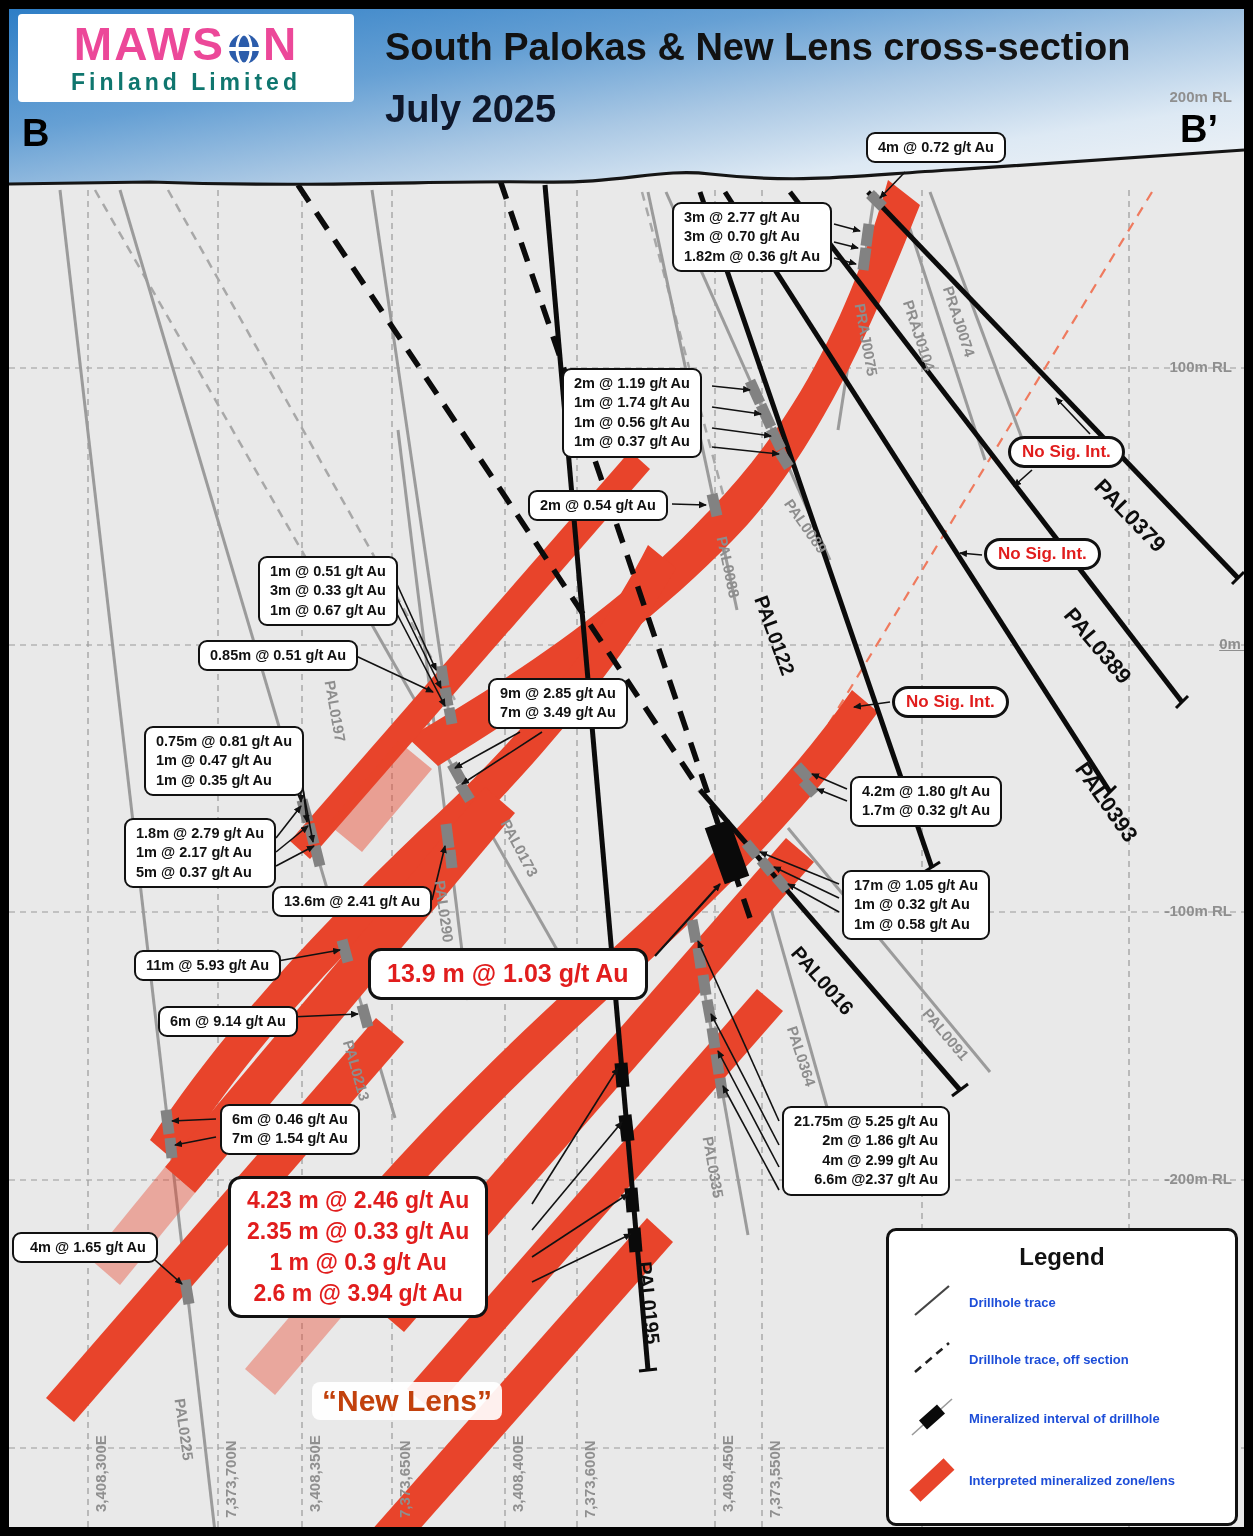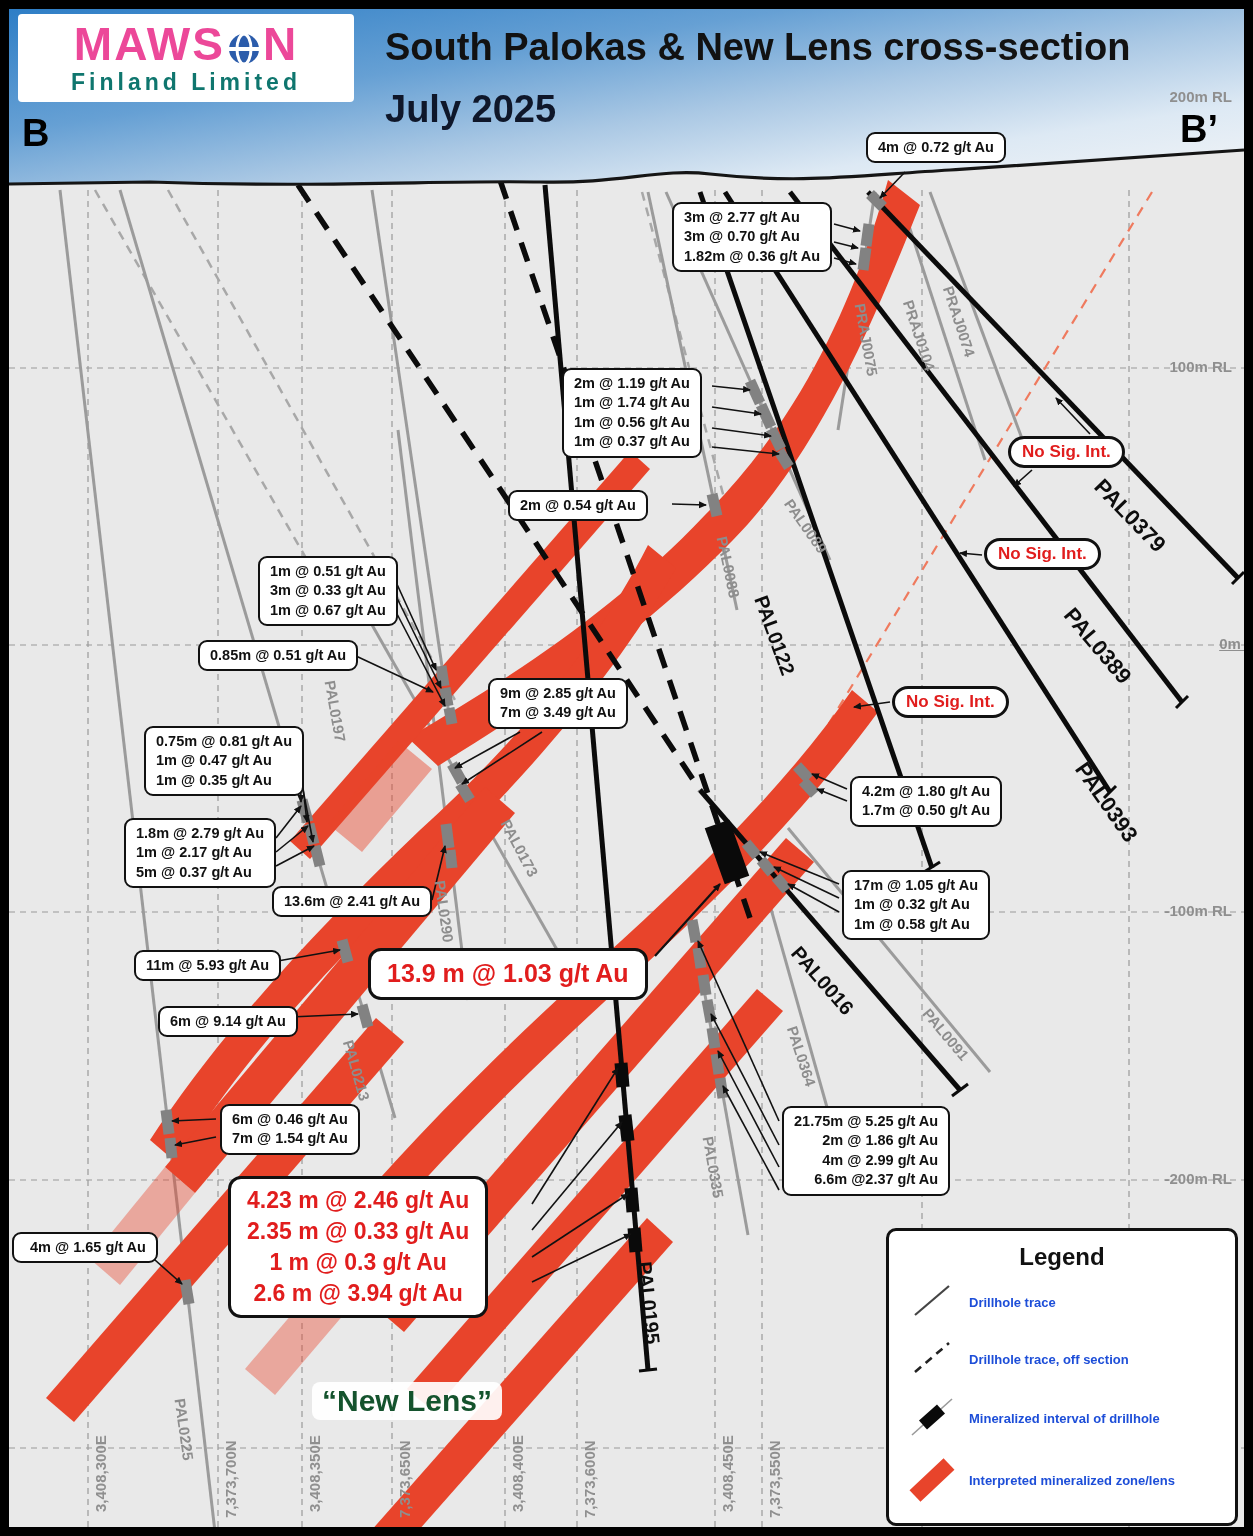--- a/index.html
+++ b/index.html
@@ -33,21 +33,21 @@
 
   .co { position:absolute; background:#fff; border:2.2px solid #111; border-radius:9px;
         padding:4px 10px; font-size:14.5px; font-weight:600; color:#111; line-height:1.34;
         white-space:nowrap; z-index:6; }
   .co.ta-r { text-align:right; }
   .co-red { position:absolute; background:#fff; border:3.5px solid #111; border-radius:13px;
         padding:6px 16px; font-size:23px; font-weight:800; color:#e11d1d; line-height:1.35;
         white-space:nowrap; text-align:center; z-index:7; }
   .nosig { position:absolute; background:#fff; border:3px solid #111; border-radius:17px;
         padding:3px 11px; font-size:17px; font-weight:800; color:#e11d1d; white-space:nowrap; z-index:7; }
-  .newlens { position:absolute; font-size:30px; font-weight:800; color:#14532d;
+  .newlens { position:absolute; font-size:30px; font-weight:800; color:#c2410c;
         background:rgba(255,255,255,.92); border-radius:8px; padding:2px 10px; z-index:6; }
 
   .legend { position:absolute; left:886px; top:1228px; width:352px; height:298px; background:#fff;
         border:3.5px solid #111; border-radius:10px; z-index:8; padding:12px 20px 10px 20px; }
   .legend-title { text-align:center; font-size:24px; font-weight:800; color:#111; margin-bottom:10px; }
   .legend-item { display:flex; align-items:center; gap:14px; margin-bottom:13px; }
   .legend-item .txt { font-size:13px; font-weight:700; color:#1d4ed8; line-height:1.18; }
 </style>
 </head>
 <body>
@@ -305,21 +305,21 @@
       <div>3m @ 2.77 g/t Au</div>
       <div>3m @ 0.70 g/t Au</div>
       <div>1.82m @ 0.36 g/t Au</div>
     </div>
     <div class="co" style="left:562px; top:368px;">
       <div>2m @ 1.19 g/t Au</div>
       <div>1m @ 1.74 g/t Au</div>
       <div>1m @ 0.56 g/t Au</div>
       <div>1m @ 0.37 g/t Au</div>
     </div>
-    <div class="co" style="left:508px; top:490px;">
+    <div class="co" style="left:528px; top:490px;">
       <div>2m @ 0.54 g/t Au</div>
     </div>
     <div class="co" style="left:258px; top:556px;">
       <div>1m @ 0.51 g/t Au</div>
       <div>3m @ 0.33 g/t Au</div>
       <div>1m @ 0.67 g/t Au</div>
     </div>
     <div class="co" style="left:198px; top:640px;">
       <div>0.85m @ 0.51 g/t Au</div>
     </div>
@@ -341,21 +341,21 @@
       <div>13.6m @ 2.41 g/t Au</div>
     </div>
     <div class="co" style="left:134px; top:950px;">
       <div>11m @ 5.93 g/t Au</div>
     </div>
     <div class="co" style="left:158px; top:1006px;">
       <div>6m @ 9.14 g/t Au</div>
     </div>
     <div class="co" style="left:850px; top:776px;">
       <div>4.2m @ 1.80 g/t Au</div>
-      <div>1.7m @ 0.50 g/t Au</div>
+      <div>1.7m @ 0.32 g/t Au</div>
     </div>
     <div class="co" style="left:842px; top:870px;">
       <div>17m @ 1.05 g/t Au</div>
       <div>1m @ 0.32 g/t Au</div>
       <div>1m @ 0.58 g/t Au</div>
     </div>
     <div class="co" style="left:220px; top:1104px;">
       <div>6m @ 0.46 g/t Au</div>
       <div>7m @ 1.54 g/t Au</div>
     </div>

